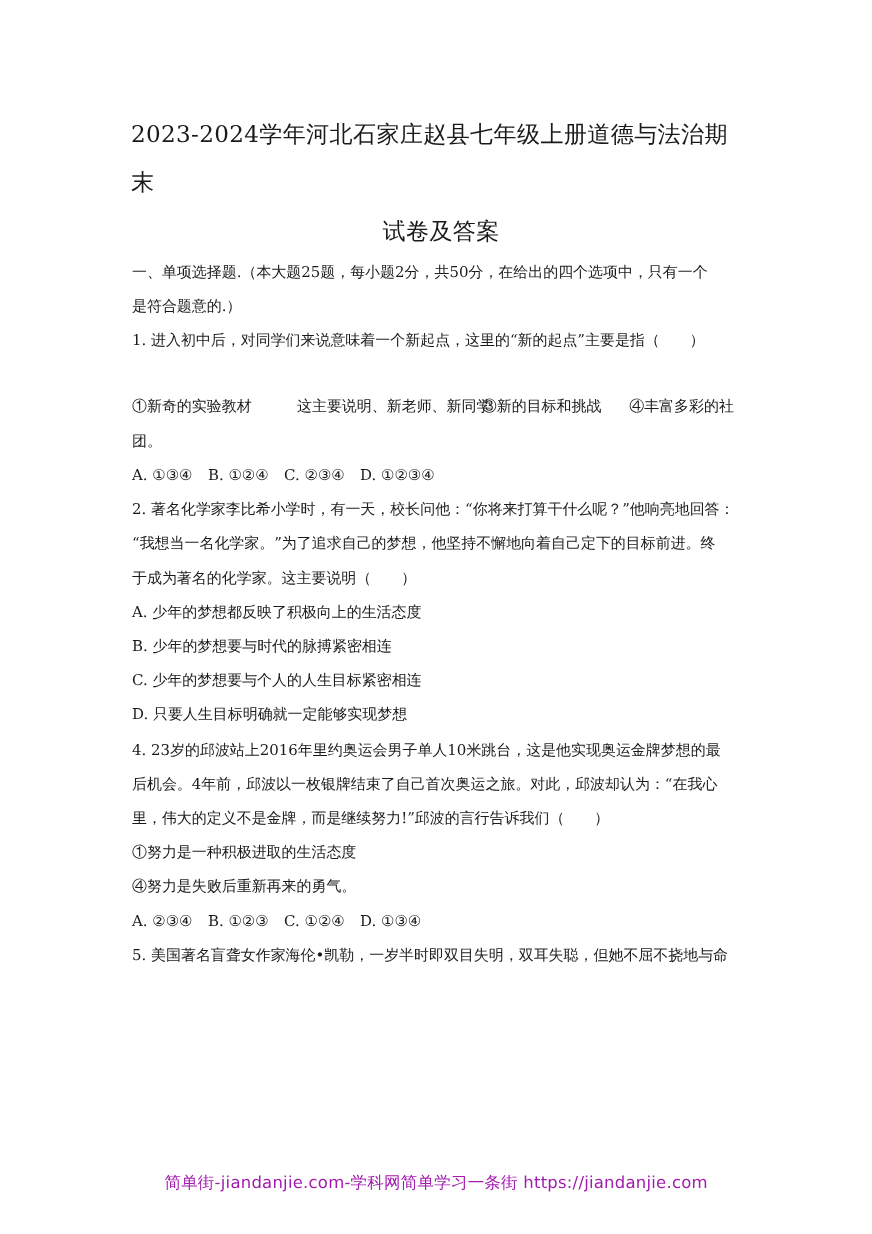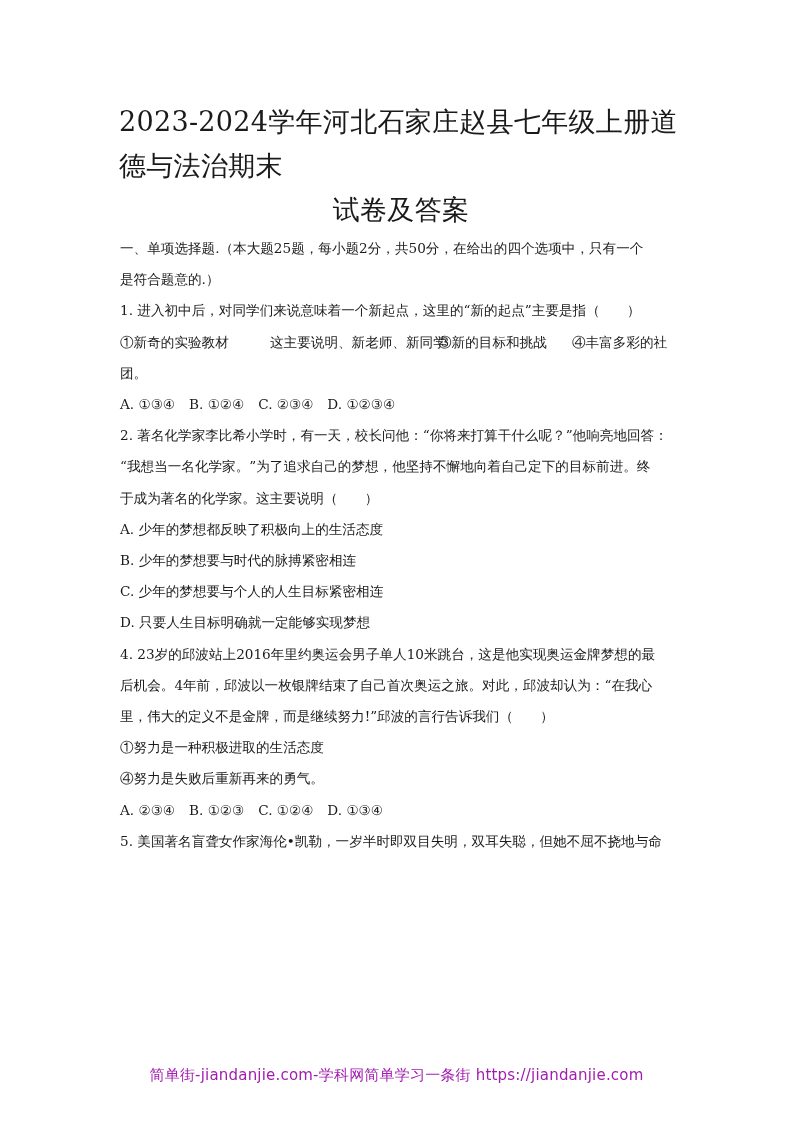--- a/index.html
+++ b/index.html
@@ -1,26 +1,26 @@
 <!DOCTYPE html>
 <html><head>
 <meta charset="utf-8">
 <style>
   html, body { margin: 0; padding: 0; background: #ffffff; }
   body { width: 793px; height: 1122px; position: relative; overflow: hidden;
          font-family: "DejaVu Serif", "Liberation Serif", serif; color: #1a1a1a; }
   .page { position: absolute; left: 120px; top: 100px; width: 562px; }
-  .title { font-size: 27px; line-height: 44px; text-align: center; letter-spacing: 0.3px;
+  .title { font-size: 21px; line-height: 44px; text-align: center; letter-spacing: 0.3px;
            font-weight: normal; margin: 0; }
   .title .l1 { display: block; text-align: left; margin-left: -1px; }
   .title .l2 { display: block; }
   .body { font-size: 13.6px; line-height: 31.2px; margin-top: 1px; }
   .line { display: block; white-space: nowrap; }
   .opts span { display: inline-block; margin-right: 14px; }
-  .stmts span { display: inline-block; }
+  .stmts span { display: inline-block; margin-top: 28px; }
   .footer { position: absolute; left: 0; width: 793px; top: 1066px; text-align: center;
             font-family: "DejaVu Sans", "Liberation Sans", sans-serif; font-size: 15px;
             color: #a21caf; letter-spacing: 0.2px; }
 </style>
 </head>
 <body>
 
 <div class="page">
   <h1 class="title">
     <span class="l1">2023-2024学年河北石家庄赵县七年级上册道德与法治期末</span>

